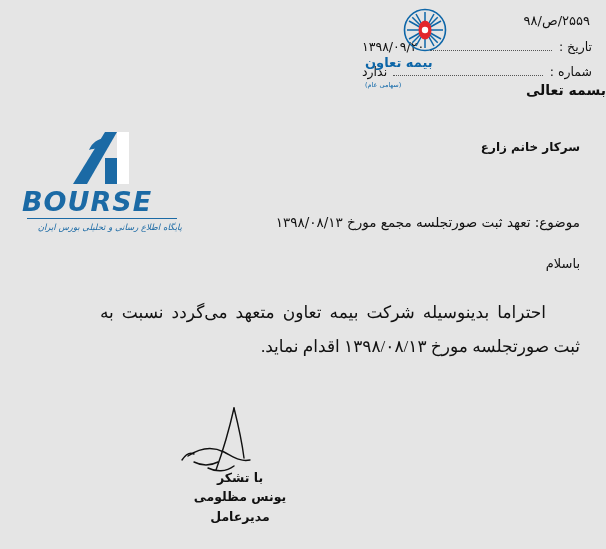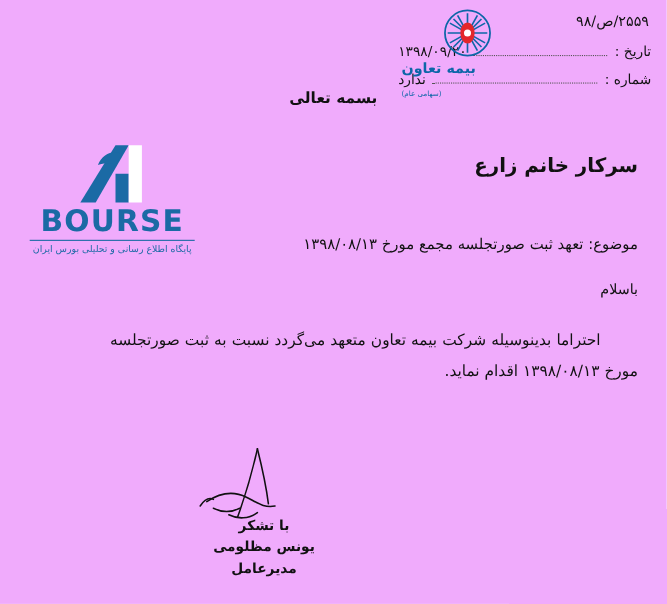--- a/index.html
+++ b/index.html
@@ -14,21 +14,21 @@
     font-family: "DejaVu Sans", sans-serif;
     color: #1a1a1a;
     overflow: hidden;
   }
 
   .page {
     position: absolute;
     inset: 0;
     width: 606px;
     height: 549px;
-    background: #f0abfc;
+    background: #e5e5e5;
   }
 
   
   .ref-block {
     position: absolute;
     top: 14px;
     right: 14px;
     width: 230px;
     direction: rtl;
     text-align: right;
@@ -97,35 +97,35 @@
     letter-spacing: 0.2px;
     margin-top: 11px;
   }
 
   
   .besmellah {
     position: absolute;
     top: 82px;
     left: 0;
     width: 606px;
-    text-align: center;
+    text-align: right;
     direction: rtl;
     font-size: 14px;
     font-weight: bold;
     color: #111;
     letter-spacing: 0.3px;
   }
 
   
   .bourse-logo {
     position: absolute;
     top: 128px;
     left: 22px;
     width: 160px;
-    text-align: center;
+    font-style: italic;
   }
   .bourse-glyph {
     width: 86px;
     height: 58px;
     margin: 0 auto;
   }
   .bourse-word {
     font-size: 27px;
     letter-spacing: 1px;
     color: #1b6aa5;
@@ -150,21 +150,21 @@
   
   .addressee {
     position: absolute;
     top: 140px;
     right: 26px;
     width: 330px;
     direction: rtl;
     text-align: right;
   }
   .addressee .line1 {
-    font-size: 18px;
+    font-size: 12px;
     font-weight: bold;
     color: #111;
     margin-bottom: 9px;
     letter-spacing: 0.2px;
   }
   .addressee .line2 {
     font-size: 16.5px;
     font-weight: bold;
     color: #111;
     letter-spacing: 0.2px;
@@ -196,23 +196,24 @@
   }
 
   
   .body-text {
     position: absolute;
     top: 296px;
     right: 26px;
     width: 480px;
     direction: rtl;
     text-align: justify;
-    font-size: 14px;
+    font-size: 17px;
     line-height: 2.0;
     color: #111;
+    font-family: Liberation Serif, serif;
   }
   .body-text p { margin: 0; }
   .body-indent { display: inline-block; width: 34px; }
 
   
   .signature {
     position: absolute;
     top: 468px;
     left: 0;
     width: 480px;

